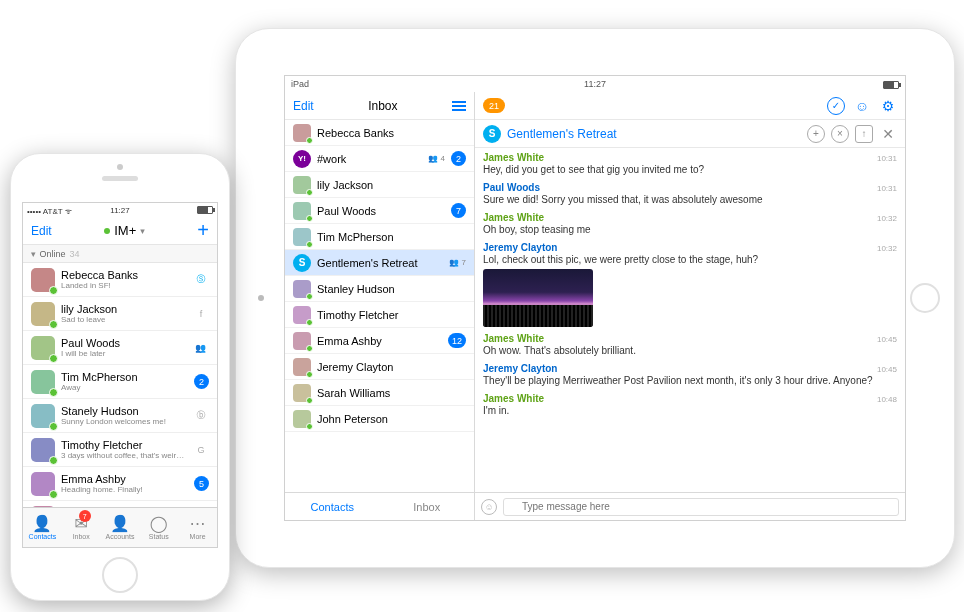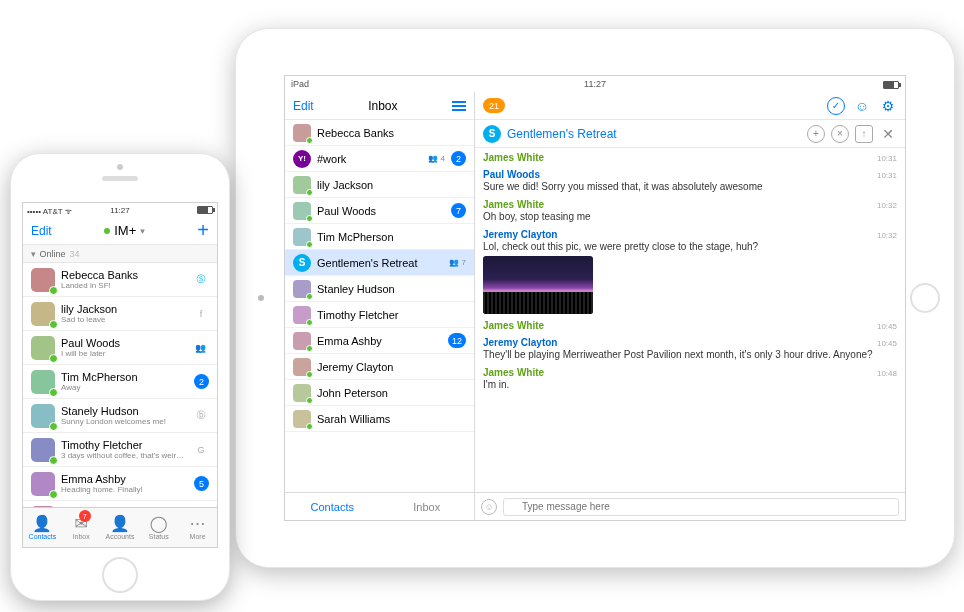--- a/index.html
+++ b/index.html
@@ -179,30 +179,30 @@
               <span class="nm">Emma Ashby</span>
               <span class="badge">12</span>
             </div>
             <div class="irow">
               <div class="avatar " style="background: rgb(201, 163, 156);">
                 <span class="presence"></span>
               </div>
               <span class="nm">Jeremy Clayton</span>
             </div>
             <div class="irow">
+              <div class="avatar " style="background: rgb(201, 192, 156);">
+                <span class="presence"></span>
+              </div>
+              <span class="nm">Sarah Williams</span>
+            </div>
+            <div class="irow">
               <div class="avatar " style="background: rgb(183, 201, 156);">
                 <span class="presence"></span>
               </div>
               <span class="nm">John Peterson</span>
-            </div>
-            <div class="irow">
-              <div class="avatar " style="background: rgb(201, 192, 156);">
-                <span class="presence"></span>
-              </div>
-              <span class="nm">Sarah Williams</span>
             </div>
           </div>
         <div class="ipad-left-foot">
           <div class="act">Contacts</div>
           <div>Inbox</div>
         </div>
       </div>
 
       <div class="ipad-right">
         <div class="ipad-right-head">
@@ -219,20 +219,21 @@
           <span class="cicon">×</span>
           <span class="cicon box">↑</span>
           <span class="cicon x">✕</span>
         </div>
         <div class="conv" id="conv">
             <div class="msg">
               <div class="msg-head">
                 <span class="sender a">James White</span>
                 <span class="time">10:31</span>
               </div>
+              <div class="body">Hey, did you get to see that gig you invited me to?</div>
             </div>
             <div class="msg">
               <div class="msg-head">
                 <span class="sender b">Paul Woods</span>
                 <span class="time">10:31</span>
               </div>
               <div class="body">Sure we did! Sorry you missed that, it was absolutely awesome</div>
             </div>
             <div class="msg">
               <div class="msg-head">
@@ -247,20 +248,21 @@
                 <span class="time">10:32</span>
               </div>
               <div class="body">Lol, check out this pic, we were pretty close to the stage, huh?</div>
               <div class="thumb"></div>
             </div>
             <div class="msg">
               <div class="msg-head">
                 <span class="sender a">James White</span>
                 <span class="time">10:45</span>
               </div>
+              <div class="body">Oh wow. That's absolutely brilliant.</div>
             </div>
             <div class="msg">
               <div class="msg-head">
                 <span class="sender b">Jeremy Clayton</span>
                 <span class="time">10:45</span>
               </div>
               <div class="body">They'll be playing Merriweather Post Pavilion next month, it's only 3 hour drive. Anyone?</div>
             </div>
             <div class="msg">
               <div class="msg-head">

